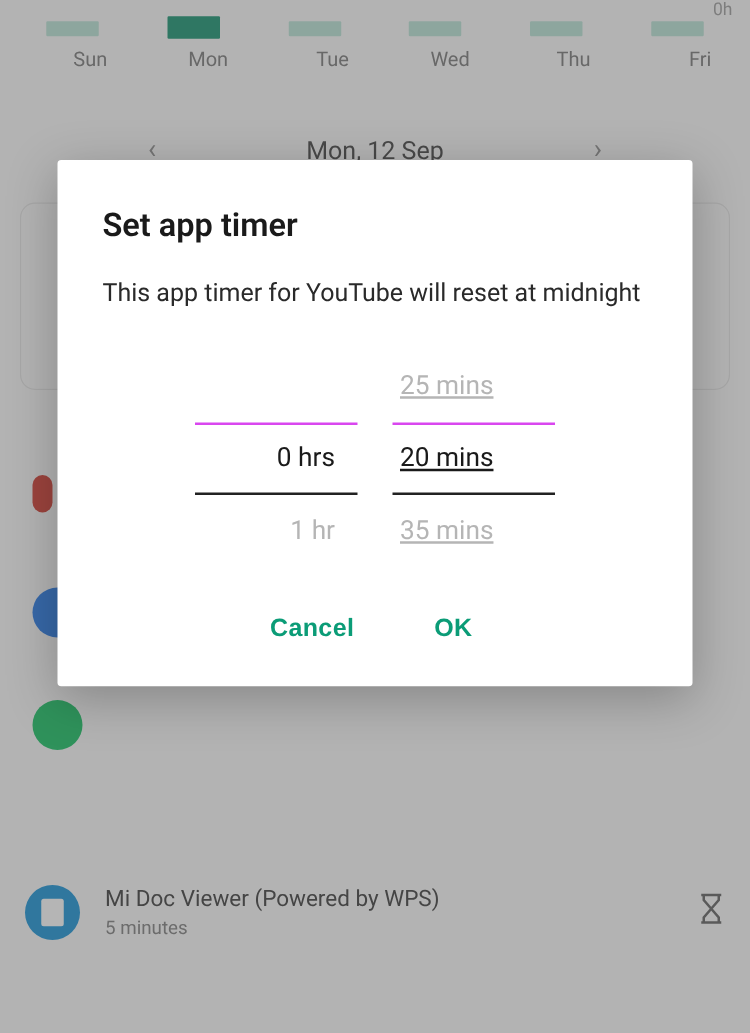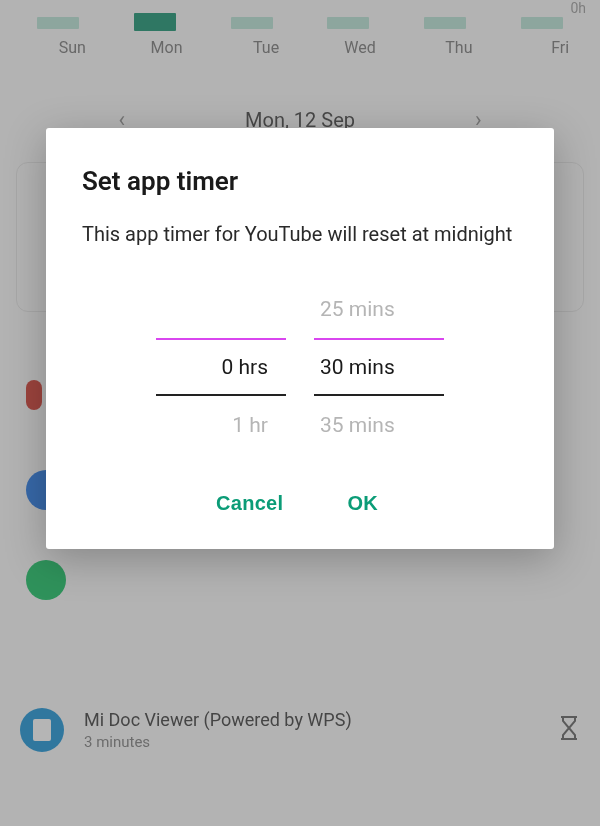--- a/index.html
+++ b/index.html
@@ -149,21 +149,21 @@
       font-size: 21px;
       width: 100%;
     }
     .wheel-row.faded { color: #b5b5b5; }
     .wheel-row.selected {
       color: #1a1a1a;
       border-top: 2px solid #d946ef;
       border-bottom: 2px solid #222;
     }
     .wheel.hours .wheel-row { justify-content: flex-end; padding-right: 18px; }
-    .wheel.mins .wheel-row { justify-content: flex-start; padding-left: 6px; }
+    .wheel.mins .wheel-row { justify-content: flex-start; padding-left: 6px; text-decoration: underline; }
     .actions {
       display: flex;
       justify-content: center;
       gap: 44px;
       padding-right: 6px;
     }
     .actions button {
       background: none;
       border: none;
       font-size: 20px;
@@ -199,21 +199,21 @@
   <div class="dot red"></div>
   <div class="dot blue"></div>
   <div class="dot green"></div>
 
   <div class="list-item">
     <div class="doc-icon">
         <div class="page"></div>
       </div>
     <div class="txt">
       <div class="title">Mi Doc Viewer (Powered by WPS)</div>
-      <div class="sub">3 minutes</div>
+      <div class="sub">5 minutes</div>
     </div>
     <div class="hourglass">
       <svg width="22" height="26" viewBox="0 0 22 26" fill="none" stroke="#5a5a5a" stroke-width="2">
         <path d="M3 2 H19 M3 24 H19 M5 2 V6 L11 13 L5 20 V24 M17 2 V6 L11 13 L17 20 V24"></path>
       </svg>
     </div>
   </div>
 </div>
 
 <div class="scrim"></div>
@@ -223,21 +223,21 @@
   <p class="desc">This app timer for YouTube will reset at midnight</p>
 
   <div class="picker">
     <div class="wheel hours">
       <div class="wheel-row faded"></div>
       <div class="wheel-row selected">0 hrs</div>
       <div class="wheel-row faded">1 hr</div>
     </div>
     <div class="wheel mins">
       <div class="wheel-row faded">25 mins</div>
-      <div class="wheel-row selected">30 mins</div>
+      <div class="wheel-row selected">20 mins</div>
       <div class="wheel-row faded">35 mins</div>
     </div>
   </div>
 
   <div class="actions">
     <button>Cancel</button>
     <button>OK</button>
   </div>
 </div>
 

